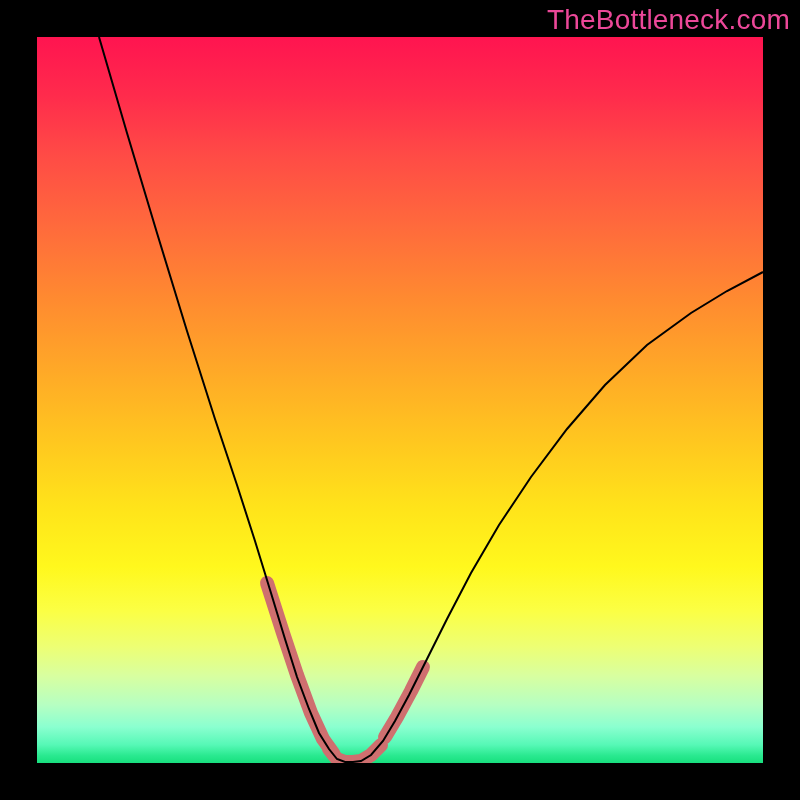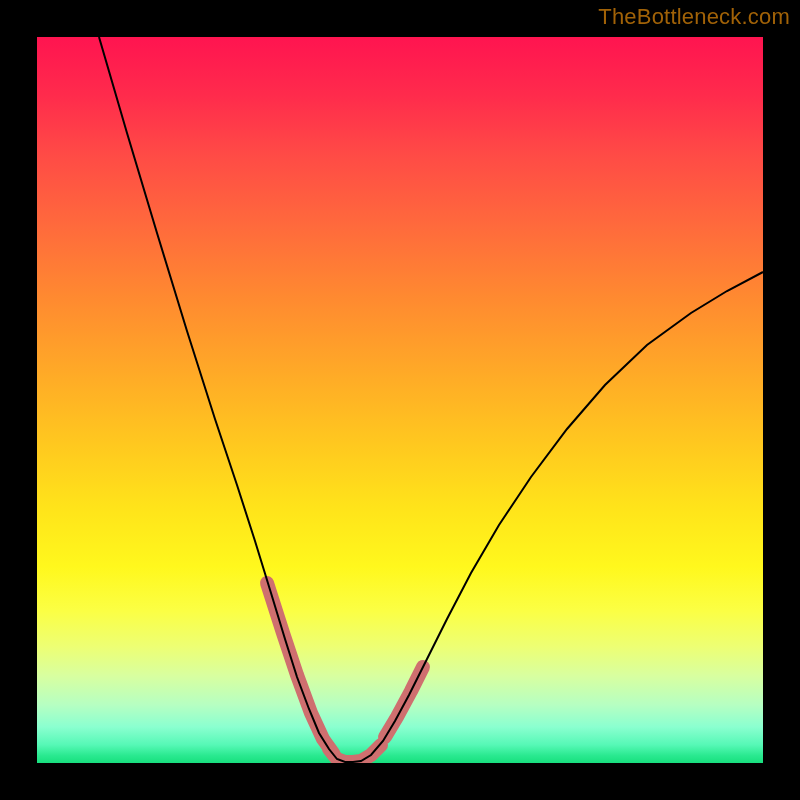--- a/index.html
+++ b/index.html
@@ -57,22 +57,22 @@
     position: absolute;
     left: 0;
     top: 0;
     width: 726px;
     height: 726px;
   }
   .watermark {
     position: absolute;
     top: 4px;
     right: 10px;
-    color: #a16207;
-    font-size: 22px;
+    color: #ec4899;
+    font-size: 28px;
     letter-spacing: 0.2px;
     font-weight: 400;
   }
 </style>
 </head>
 <body>
 
 <div class="frame">
 
   <div class="plot-area">

